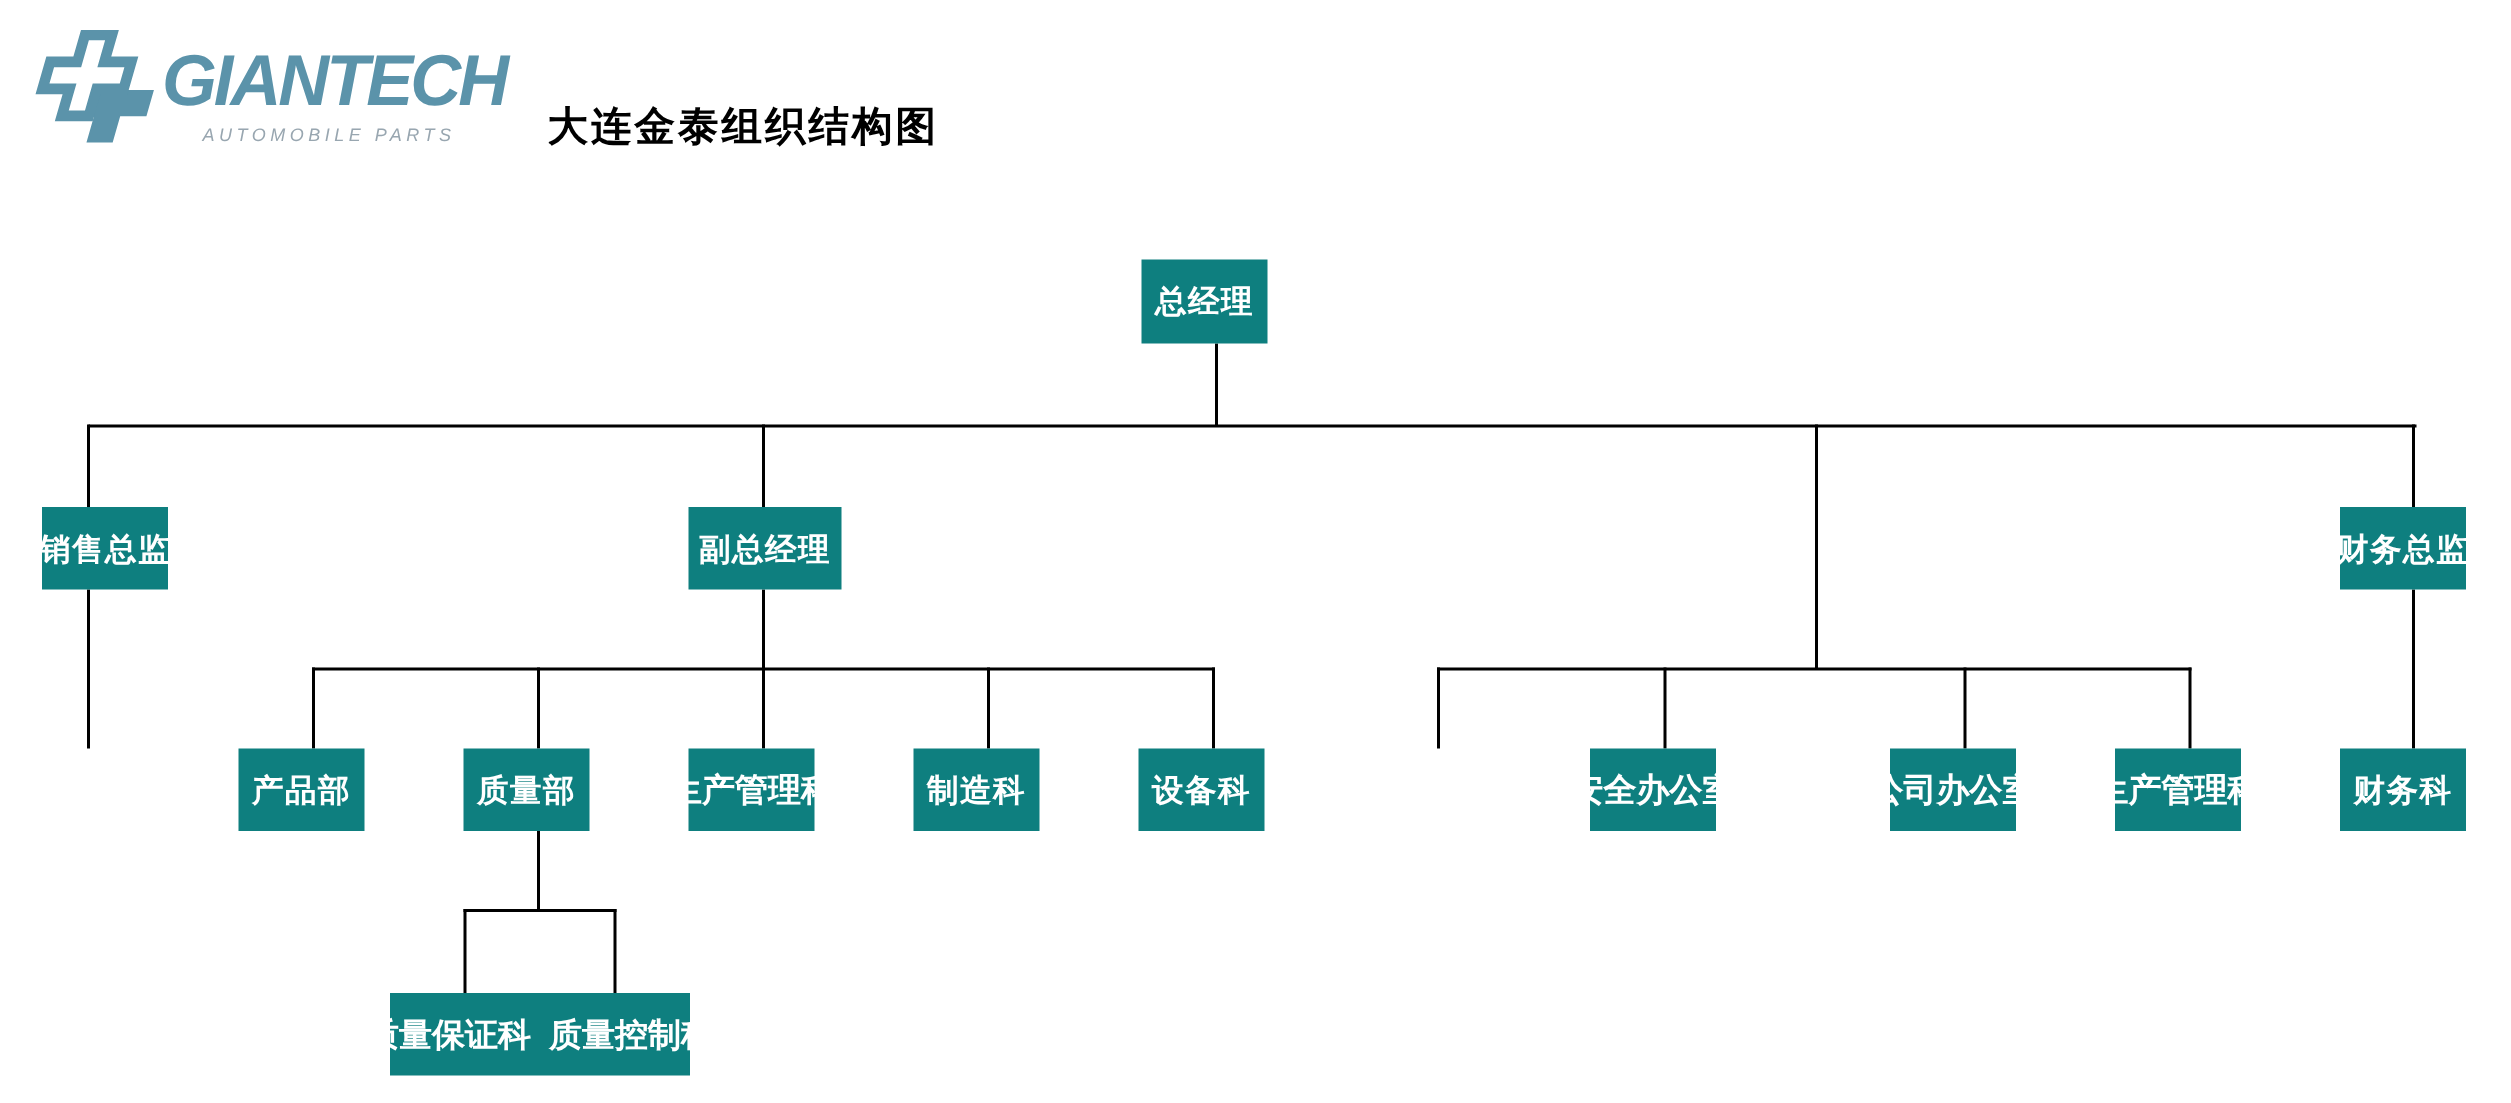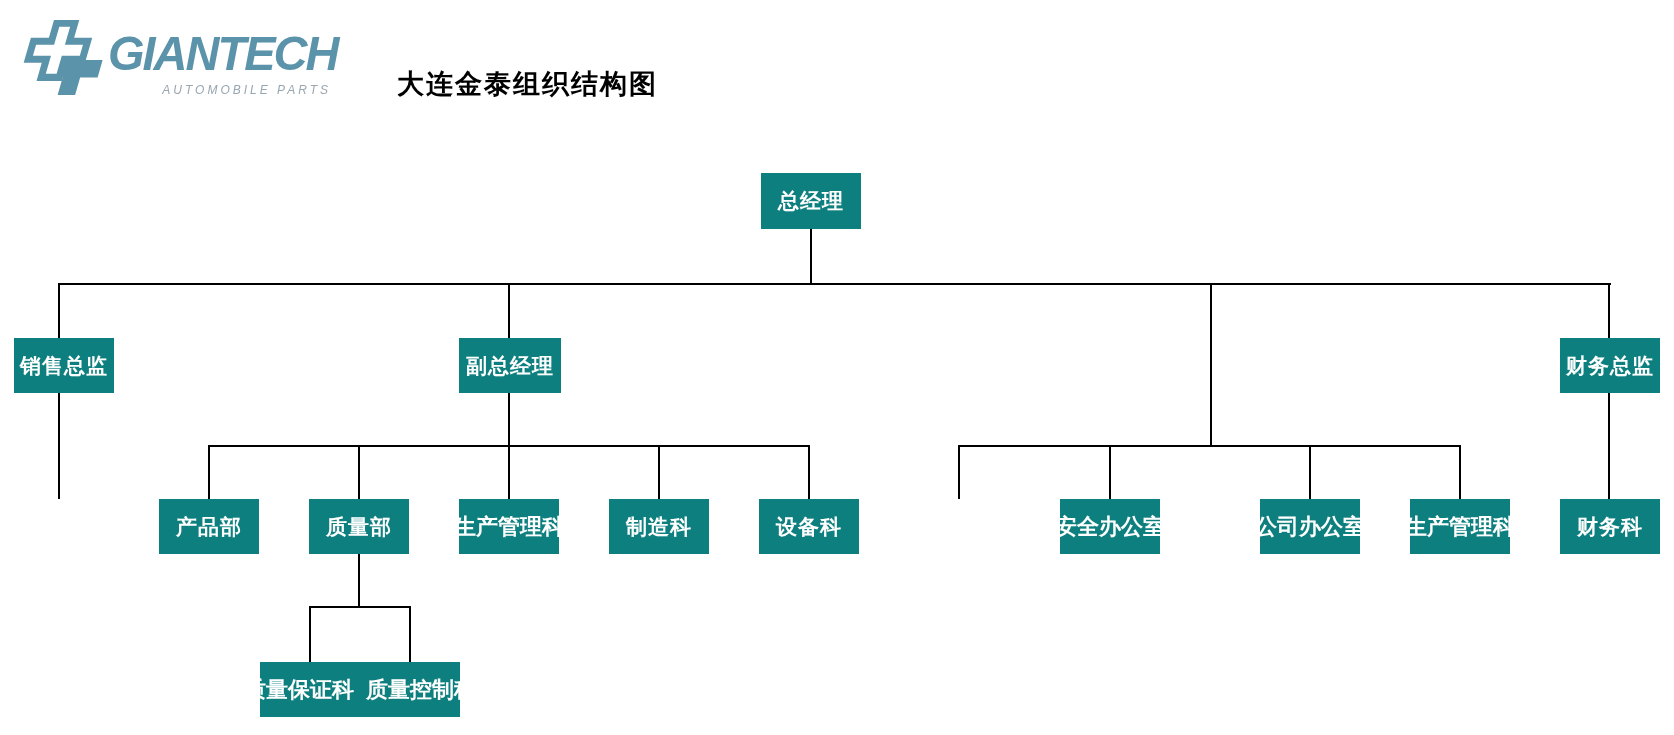--- a/index.html
+++ b/index.html
@@ -14,31 +14,31 @@
   .logo-icon{position:absolute;left:15px;top:20px;}
   .brand{
     position:absolute;left:108px;top:26px;
     font-size:47px;font-weight:800;font-style:italic;
     letter-spacing:-2px;color:#5b93aa;
     transform:scaleY(1.02);white-space:nowrap;
   }
   .tagline{
     position:absolute;left:135px;top:83px;width:196px;
     font-size:12px;font-style:italic;letter-spacing:3px;
-    color:#98a6b0;text-align:right;white-space:nowrap;
+    color:#98a6b0;text-align:left;white-space:nowrap;
   }
   .chart-title{
     position:absolute;left:365px;top:66px;
     font-size:27px;font-weight:bold;color:#000000;
     font-family:"DejaVu Serif","Liberation Serif",serif;
-    letter-spacing:2px;white-space:nowrap;margin-left:32px;
+    letter-spacing:2px;white-space:nowrap;
   }
   
   .node{
-    position:absolute;height:55px;width:100px;
+    position:absolute;height:55px;width:84px;
     background:#0e7f7f;color:#ffffff;
     display:flex;align-items:center;justify-content:center;
     font-family:"DejaVu Serif","Liberation Serif",serif;
     font-weight:bold;font-size:21px;
     letter-spacing:1px;white-space:nowrap;
   }
   .node.sm{font-size:22px;letter-spacing:0;}
   .node.wide{width:200px;gap:12px;}
   
   .vline,.hline{position:absolute;background:#000000;}
@@ -85,21 +85,21 @@
   <div class="vline" style="left:1309px;top:445px;height:54px"></div>
   <div class="vline" style="left:1459px;top:445px;height:54px"></div>
 
   <div class="vline" style="left:358px;top:554px;height:53px"></div>
   <div class="hline" style="left:309px;top:606px;width:102px"></div>
   <div class="vline" style="left:309px;top:606px;height:56px"></div>
   <div class="vline" style="left:409px;top:606px;height:56px"></div>
 
   <div class="node" style="left:761px;top:173px;height:56px">总经理</div>
 
-  <div class="node" style="left:14px;top:338px">销售总监</div>
+  <div class="node" style="left:28px;top:338px">销售总监</div>
   <div class="node" style="left:459px;top:338px;width:102px">副总经理</div>
   <div class="node" style="left:1560px;top:338px">财务总监</div>
 
   <div class="node" style="left:159px;top:499px">产品部</div>
   <div class="node" style="left:309px;top:499px">质量部</div>
   <div class="node sm" style="left:459px;top:499px">生产管理科</div>
   <div class="node" style="left:609px;top:499px">制造科</div>
   <div class="node" style="left:759px;top:499px">设备科</div>
   <div class="node sm" style="left:1060px;top:499px">安全办公室</div>
   <div class="node sm" style="left:1260px;top:499px">公司办公室</div>

